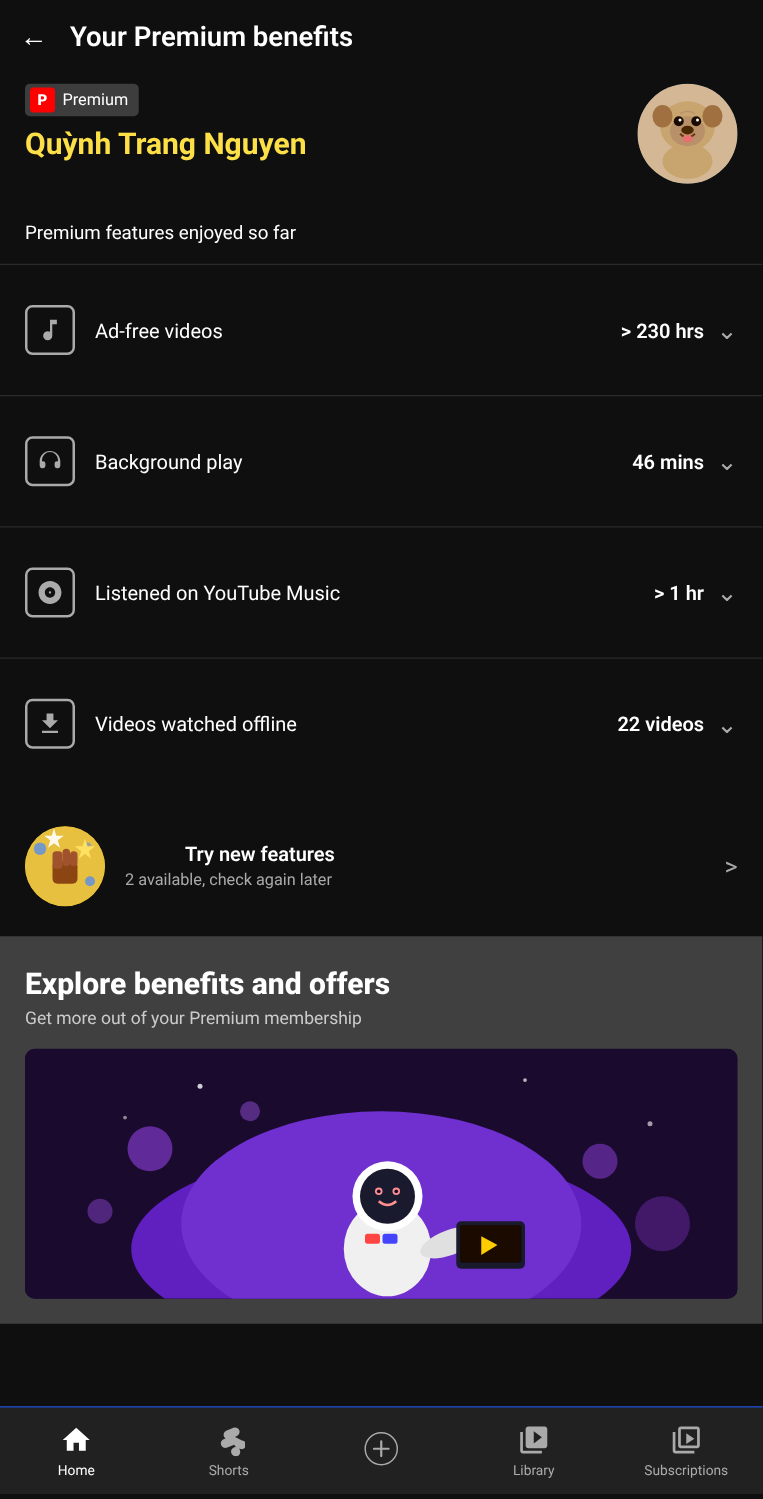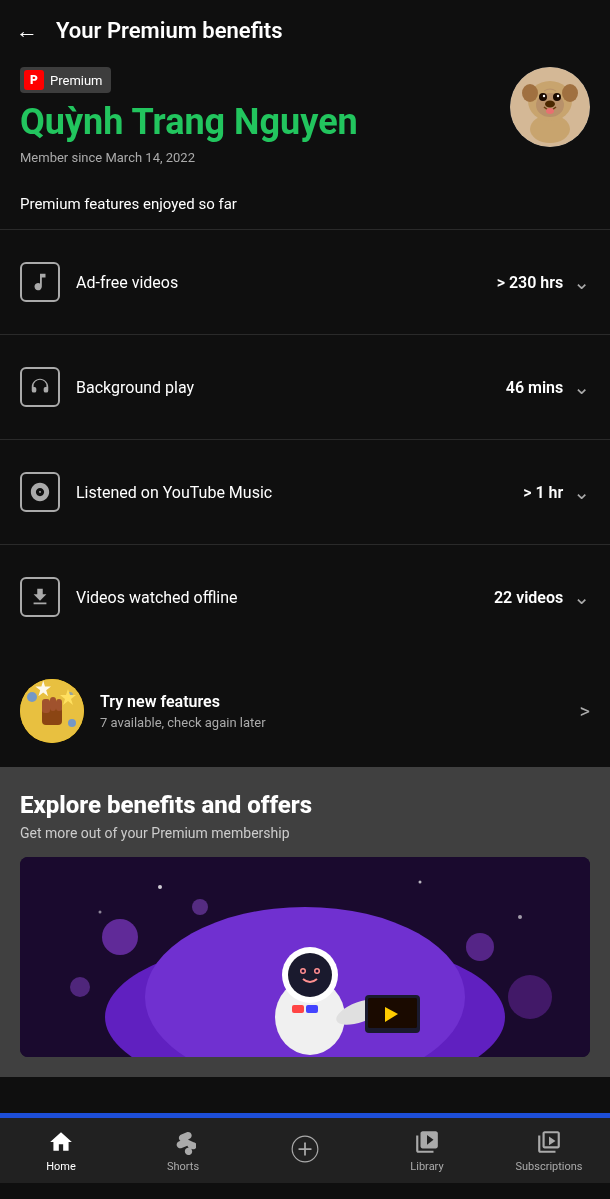--- a/index.html
+++ b/index.html
@@ -65,23 +65,23 @@
       align-items: center;
       justify-content: center;
       border-radius: 3px;
       margin-right: 6px;
     }
     .premium-label {
       font-size: 13px;
       color: #fff;
     }
     .profile-name {
-      font-size: 36px;
+      font-size: 24px;
       font-weight: 700;
-      color: #22c55e;
+      color: #fde047;
       margin-bottom: 6px;
       line-height: 1.2;
     }
     .member-since {
       font-size: 13px;
       color: #aaa;
     }
     .avatar-wrap {
       width: 80px;
       height: 80px;
@@ -164,20 +164,21 @@
       flex-shrink: 0;
       overflow: hidden;
       position: relative;
     }
     .features-text {}
     .features-title {
       font-size: 16px;
       font-weight: 600;
       color: #fff;
       margin-bottom: 4px;
+      margin-left: 48px;
     }
     .features-sub {
       font-size: 13px;
       color: #aaa;
     }
     .arrow-right {
       margin-left: auto;
       color: #aaa;
       font-size: 20px;
     }
@@ -207,29 +208,29 @@
       overflow: hidden;
       position: relative;
       display: flex;
       align-items: flex-end;
       justify-content: center;
     }
 
     
     .bottom-nav {
       position: fixed;
-      bottom: 16px;
+      bottom: 4px;
       left: 0;
       width: 610px;
       height: 70px;
       background: #212121;
       display: flex;
       align-items: center;
       justify-content: space-around;
-      border-top: 5px solid #1d4ed8;
+      border-top: 1px solid #1d4ed8;
       z-index: 100;
     }
     .nav-item {
       display: flex;
       flex-direction: column;
       align-items: center;
       justify-content: center;
       flex: 1;
       cursor: pointer;
       padding: 6px 0;
@@ -264,21 +265,20 @@
   <span class="header-title">Your Premium benefits</span>
 </div>
 
 <div class="profile-section">
   <div class="profile-left">
     <div class="premium-badge">
       <span class="premium-icon">P</span>
       <span class="premium-label">Premium</span>
     </div>
     <div class="profile-name">Quỳnh Trang Nguyen</div>
-    <div class="member-since">Member since March 14, 2022</div>
   </div>
   <div class="avatar-wrap">
 
     <svg viewBox="0 0 80 80" width="80" height="80">
       <circle cx="40" cy="40" r="40" fill="#d4b896"></circle>
 
       <ellipse cx="40" cy="62" rx="20" ry="14" fill="#c8a46e"></ellipse>
 
       <ellipse cx="40" cy="34" rx="22" ry="20" fill="#c8a46e"></ellipse>
 
@@ -365,21 +365,21 @@
       <rect x="22" y="20" width="8" height="14" rx="3" fill="#a0522d"></rect>
       <rect x="30" y="18" width="6" height="14" rx="3" fill="#a0522d"></rect>
       <rect x="36" y="20" width="6" height="12" rx="3" fill="#a0522d"></rect>
 
       <polygon points="32,6 35,16 45,16 37,22 40,32 32,26 24,32 27,22 19,16 29,16" fill="#fff" opacity="0.9" transform="translate(4,-2) scale(0.6)"></polygon>
       <polygon points="48,10 50,16 56,16 51,20 53,26 48,22 43,26 45,20 40,16 46,16" fill="#ffe060"></polygon>
     </svg>
   </div>
   <div class="features-text">
     <div class="features-title">Try new features</div>
-    <div class="features-sub">7 available, check again later</div>
+    <div class="features-sub">2 available, check again later</div>
   </div>
   <span class="arrow-right">&gt;</span>
 </div>
 
 <div class="explore-section">
   <div class="explore-title">Explore benefits and offers</div>
   <div class="explore-sub">Get more out of your Premium membership</div>
 
   <div class="explore-image">
     <svg viewBox="0 0 570 200" width="570" height="200">

